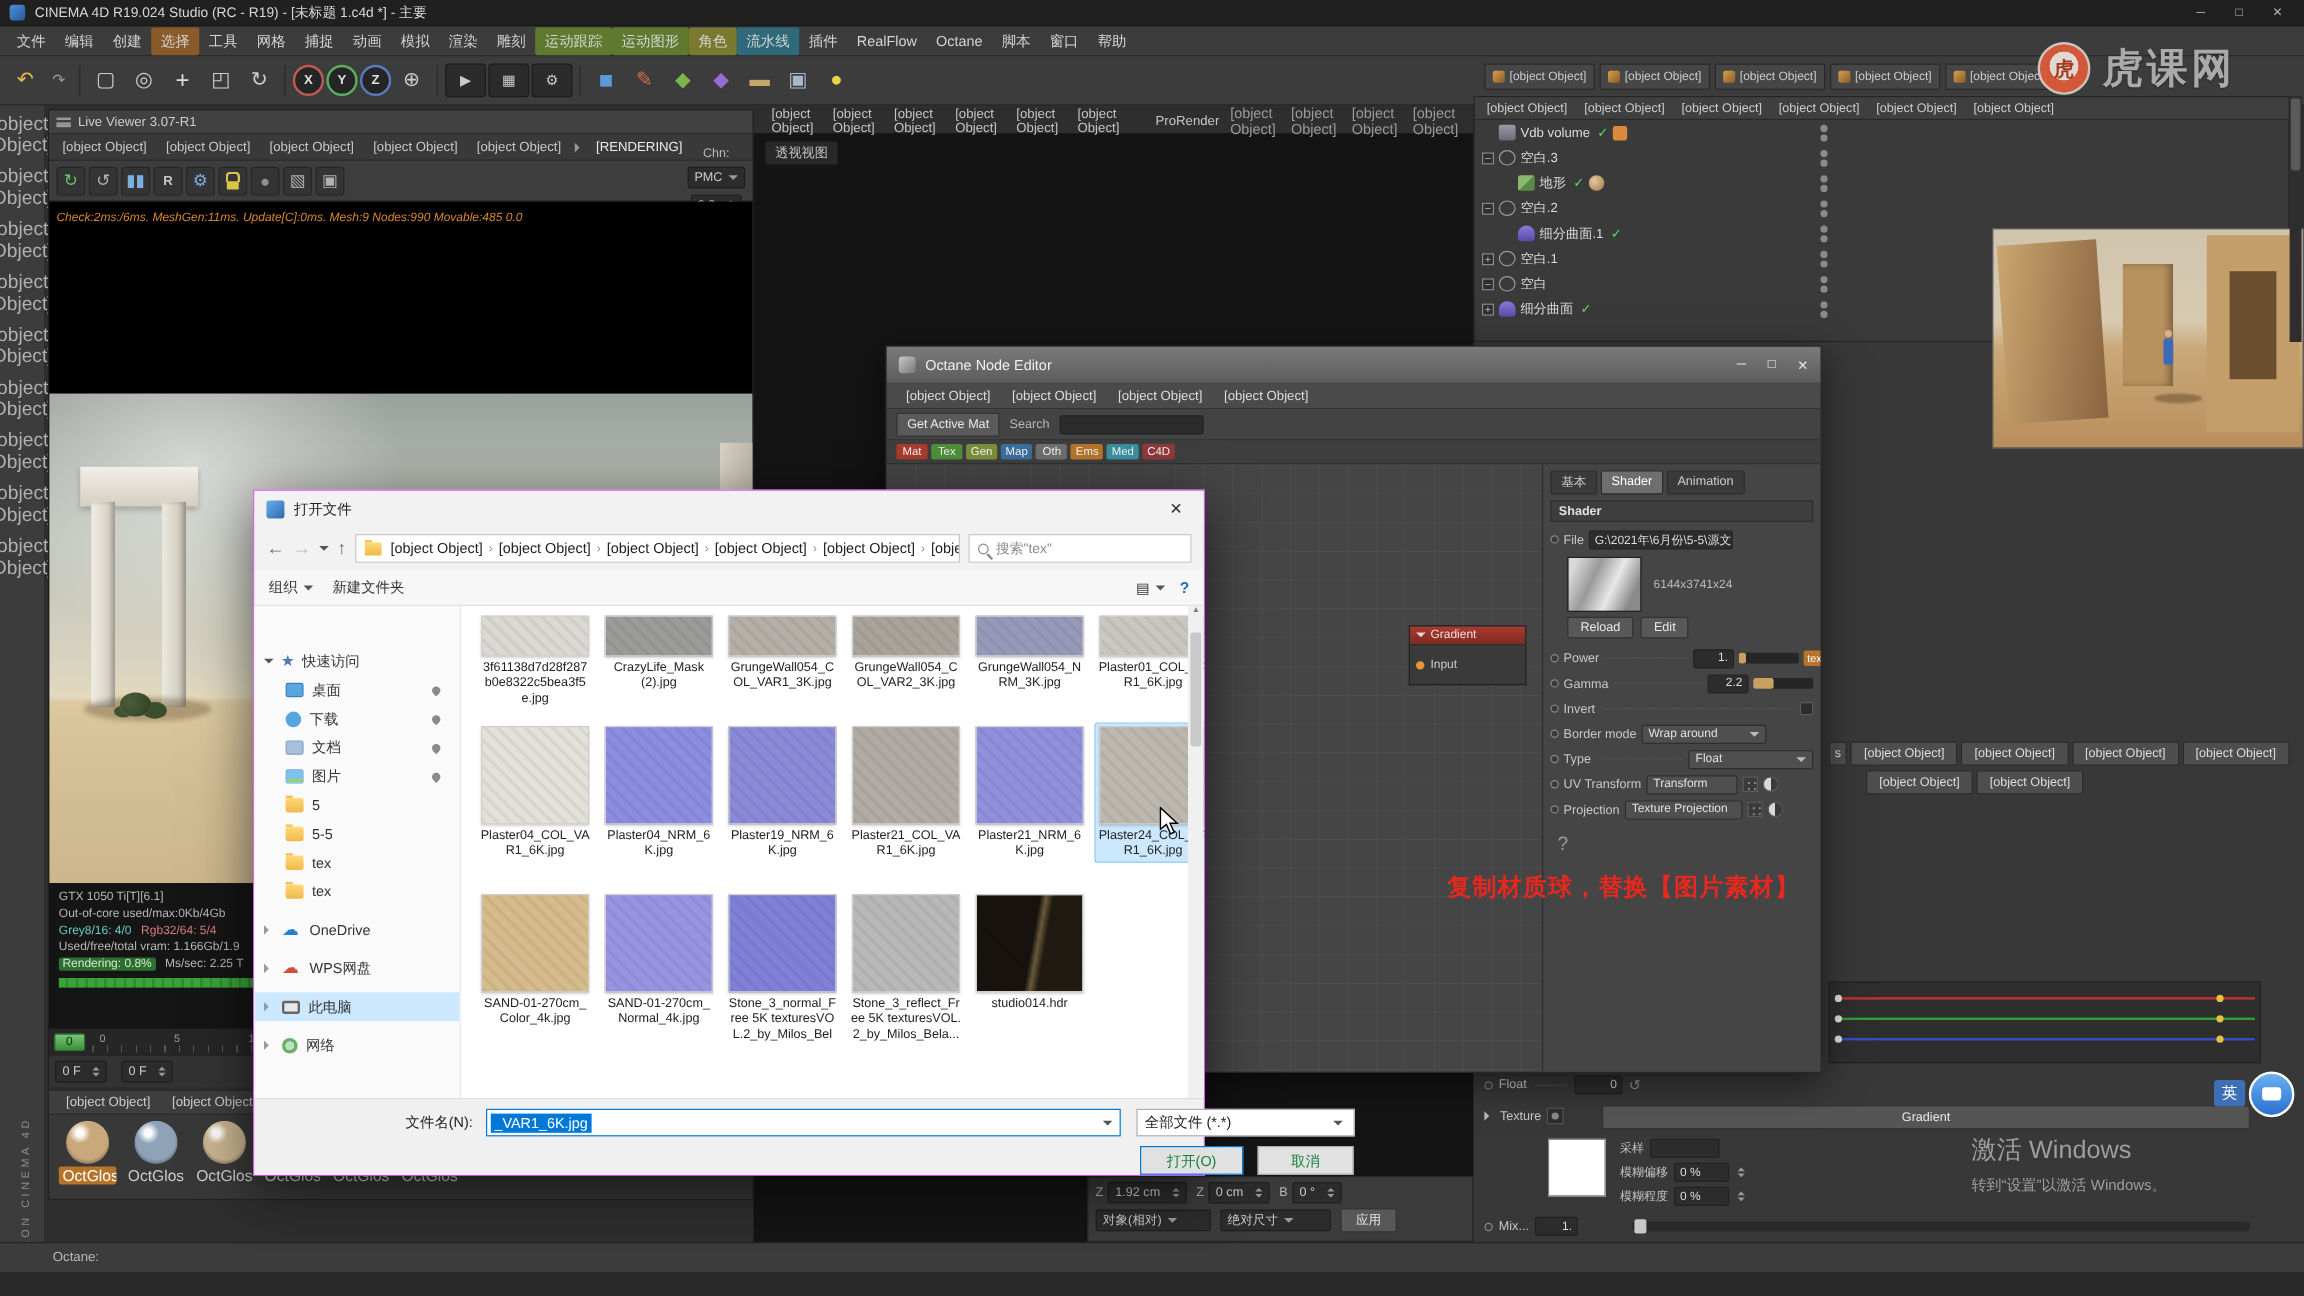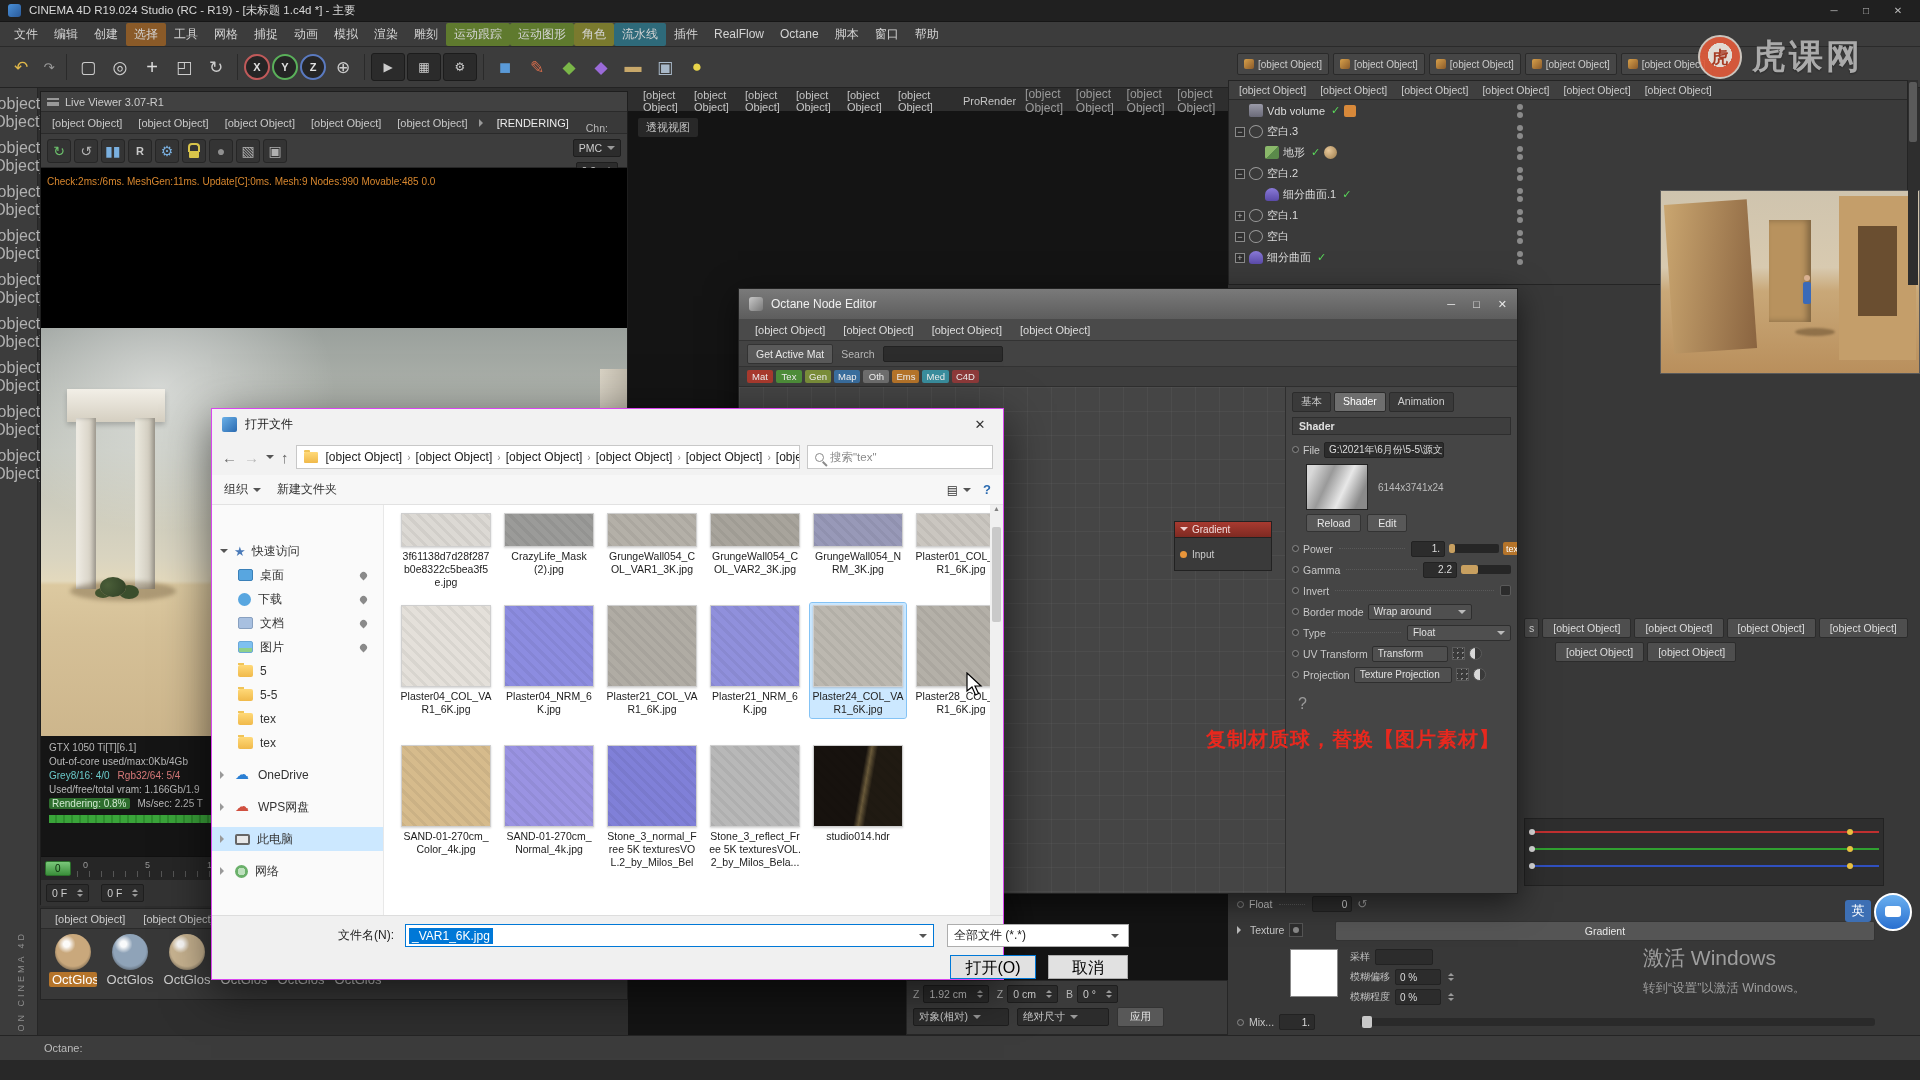--- a/index.html
+++ b/index.html
@@ -62,21 +62,21 @@
                    border-radius:4px 4px 0 0;top:3px;}
   .lvright{margin-left:auto;display:flex;align-items:center;gap:5px;flex-direction:column;}
   .lbl{font-size:10.5px;color:#b8b8b8;}
   .combo{background:#2c2c2c;border:1px solid #1e1e1e;border-radius:2px;height:18px;display:flex;
          align-items:center;padding:0 5px;gap:5px;font-size:10.5px;color:#ccc;}
   .combo .ca{width:0;height:0;border:4px solid transparent;border-top-color:#999;margin-top:4px;}
   .ud{display:flex;flex-direction:column;gap:2px;margin-left:2px;}
   .ud i{display:block;width:0;height:0;border:3px solid transparent;border-bottom-color:#999;}
   .ud i+i{border-bottom-color:transparent;border-top-color:#999;}
   .lvcanvas{position:relative;height:568px;background:#000;overflow:hidden;}
-  .lvstatus{position:absolute;top:8px;left:6px;color:#d8872e;font-size:10px;white-space:nowrap;z-index:2;}
+  .lvstatus{position:absolute;top:8px;left:6px;color:#d8872e;font-size:10px;white-space:nowrap;z-index:2;font-style:italic;}
   .lvpreview{position:absolute;top:160px;left:0;width:588px;height:408px;overflow:hidden;
     background:linear-gradient(180deg,#9aa09c 0%,#bfc3ba 30%,#d9d4c0 56%,#e3d9bd 62%,#dcc9a0 63%,#d5c097 75%,#cdb68c 100%);}
   .pv{position:absolute;}
   .pvglow{left:-10%;top:-20%;width:60%;height:70%;background:radial-gradient(closest-side,rgba(255,255,255,.5),transparent);}
   .pvg1l{left:6%;top:22%;width:3.4%;height:42%;background:linear-gradient(90deg,#f0ede5,#cfc9bb);box-shadow:inset -3px 0 4px rgba(0,0,0,.25);}
   .pvg1r{left:16%;top:22%;width:3.4%;height:42%;background:linear-gradient(90deg,#eceadf,#c9c3b5);box-shadow:inset -3px 0 4px rgba(0,0,0,.25);}
   .pvg1t{left:4.5%;top:15%;width:16.6%;height:8%;background:linear-gradient(#f2efe7,#d5cfc1);box-shadow:0 3px 5px rgba(0,0,0,.2);}
   .pvg2l{left:30%;top:34%;width:2.4%;height:28%;background:linear-gradient(90deg,#e8e4d8,#c4beb0);}
   .pvg2r{left:37%;top:34%;width:2.4%;height:28%;background:linear-gradient(90deg,#e4e0d4,#c0baa);}
   .pvg2t{left:29%;top:29%;width:11.5%;height:6%;background:#e6e1d3;}
@@ -293,22 +293,22 @@
   .dscroll{position:absolute;right:0;top:0;bottom:0;width:13px;background:#f0f0f0;font-size:7px;color:#808080;text-align:center;}
   .dthumbbar{position:absolute;left:2px;right:2px;top:22px;height:95px;background:#c9c9c9;border-radius:2px;}
   .dfoot{position:absolute;left:0;right:0;bottom:0;height:64px;background:#f0f0f0;border-top:1px solid #ddd;}
   .fnlabel{position:absolute;left:126px;top:11px;font-size:12px;color:#222;}
   .fninput{position:absolute;left:193px;top:8px;width:529px;height:23px;background:#fff;border:1px solid #0078d7;
            display:flex;align-items:center;padding:0 3px;}
   .fnsel{background:#0078d7;color:#fff;font-size:12px;padding:1px 3px;}
   .fnarrow{margin-left:auto;width:0;height:0;border:4px solid transparent;border-top-color:#555;margin-top:4px;margin-right:3px;}
   .ftcombo{position:absolute;left:735px;top:8px;width:182px;height:23px;background:#fff;border:1px solid #adadad;
            display:flex;align-items:center;padding:0 6px;font-size:12px;color:#222;}
-  .dbtn{position:absolute;top:39px;height:24px;background:#e1e1e1;border:1px solid #adadad;font-size:16px;
-        color:#000000;text-align:center;line-height:22px;}
+  .dbtn{position:absolute;top:39px;height:24px;background:#e1e1e1;border:1px solid #adadad;font-size:12px;
+        color:#15803d;text-align:center;line-height:22px;}
   .dopen{left:738px;width:86px;border-color:#0078d7;}
   .dcancel{left:836px;width:80px;}
 
   
   .coordp{position:absolute;left:906px;top:980px;width:322px;height:55px;background:#3b3b3b;border:1px solid #262626;z-index:5;
           padding:4px 6px;display:flex;flex-direction:column;gap:4px;}
   .crow{display:flex;gap:8px;align-items:center;}
   .clbl{font-size:10.5px;color:#b8b8b8;}
   .cbtn{background:#585858;border:1px solid #333;border-radius:2px;padding:2px 12px;font-size:10.5px;color:#e8e8e8;}
 
@@ -1172,20 +1172,24 @@
 
         <div class="fcell">
             <div class="fthumb" style="background: rgb(228, 224, 218);"></div>
             <div class="fname">Plaster04_COL_VAR1_6K.jpg</div>
           </div>
             <div class="fcell">
             <div class="fthumb" style="background: rgb(140, 140, 224);"></div>
             <div class="fname">Plaster04_NRM_6K.jpg</div>
           </div>
             <div class="fcell">
+            <div class="fthumb" style="background: rgb(138, 138, 216);"></div>
+            <div class="fname">Plaster19_NRM_6K.jpg</div>
+          </div>
+            <div class="fcell">
             <div class="fthumb" style="background: rgb(176, 172, 164);"></div>
             <div class="fname">Plaster21_COL_VAR1_6K.jpg</div>
           </div>
             <div class="fcell">
             <div class="fthumb" style="background: rgb(144, 144, 220);"></div>
             <div class="fname">Plaster21_NRM_6K.jpg</div>
           </div>
             <div class="fcell selected">
             <div class="fthumb" style="background: rgb(188, 184, 176);"></div>
             <div class="fname">Plaster24_COL_VAR1_6K.jpg</div>

